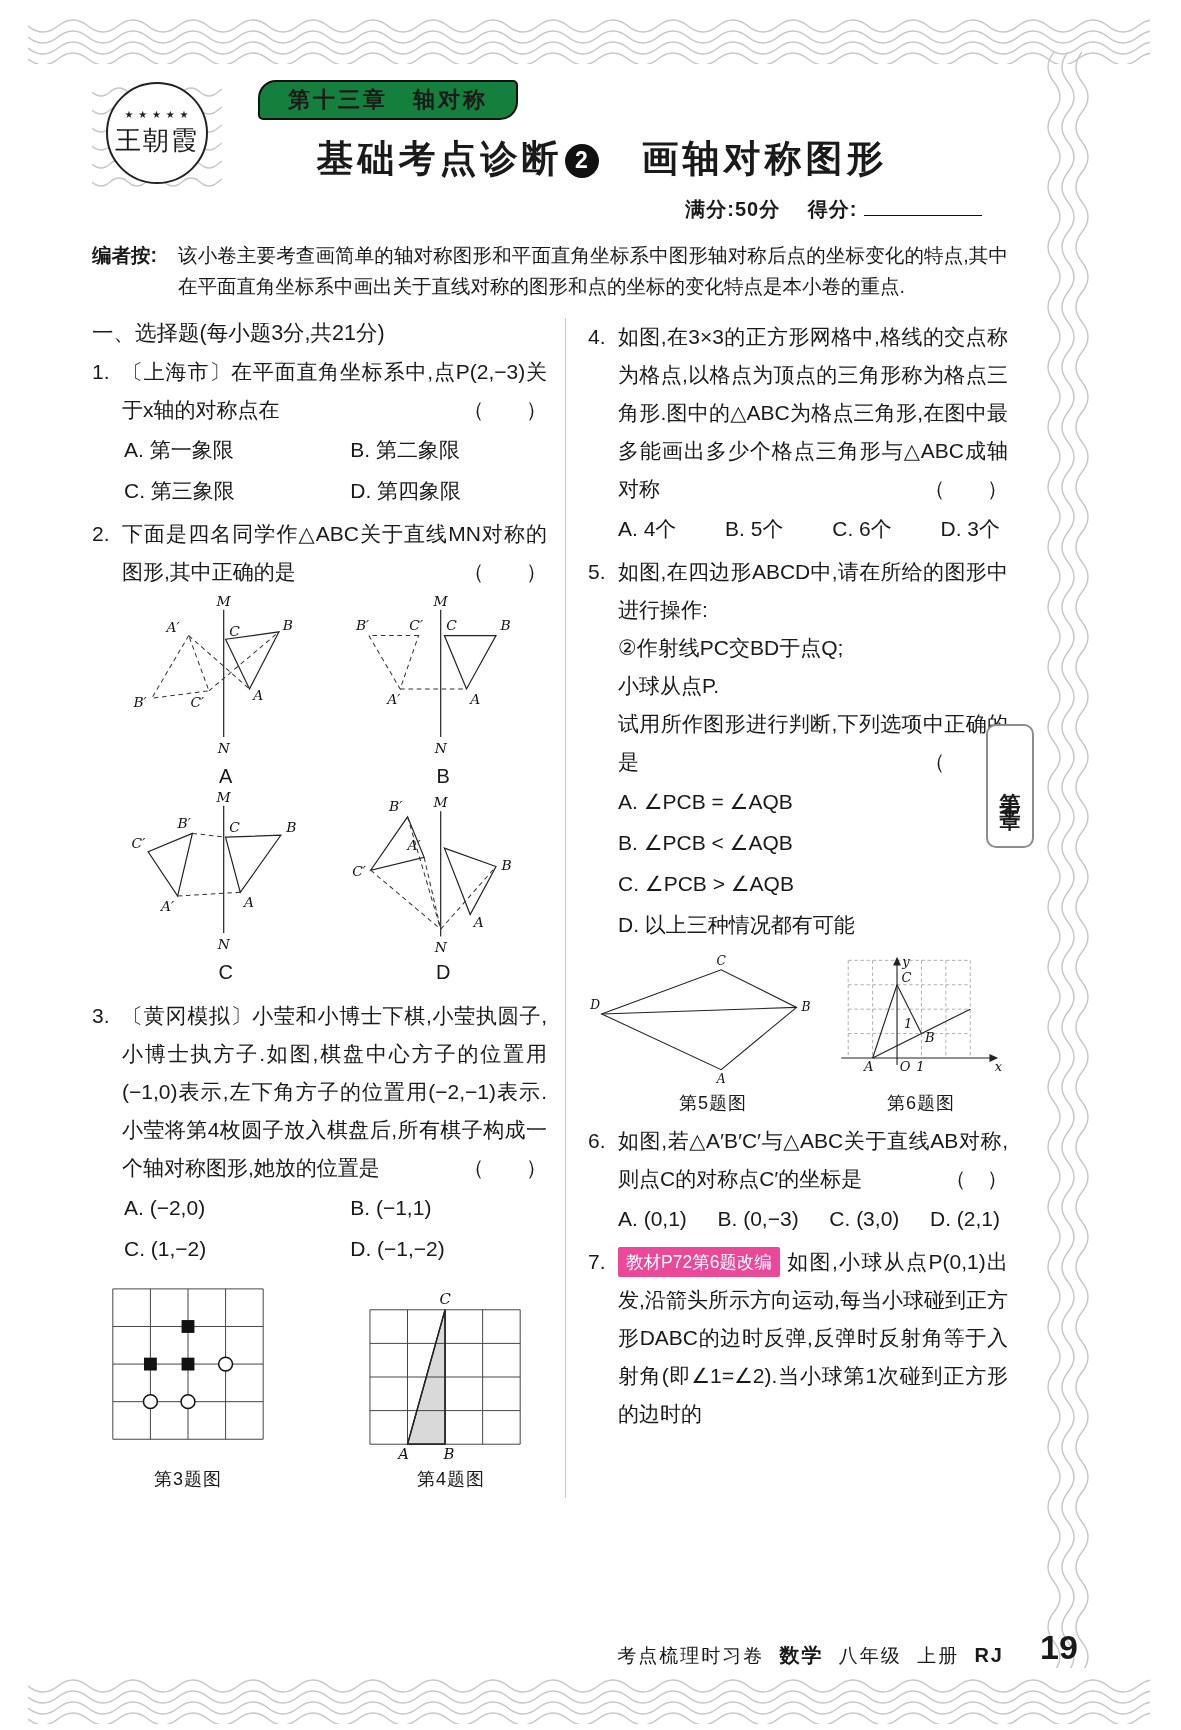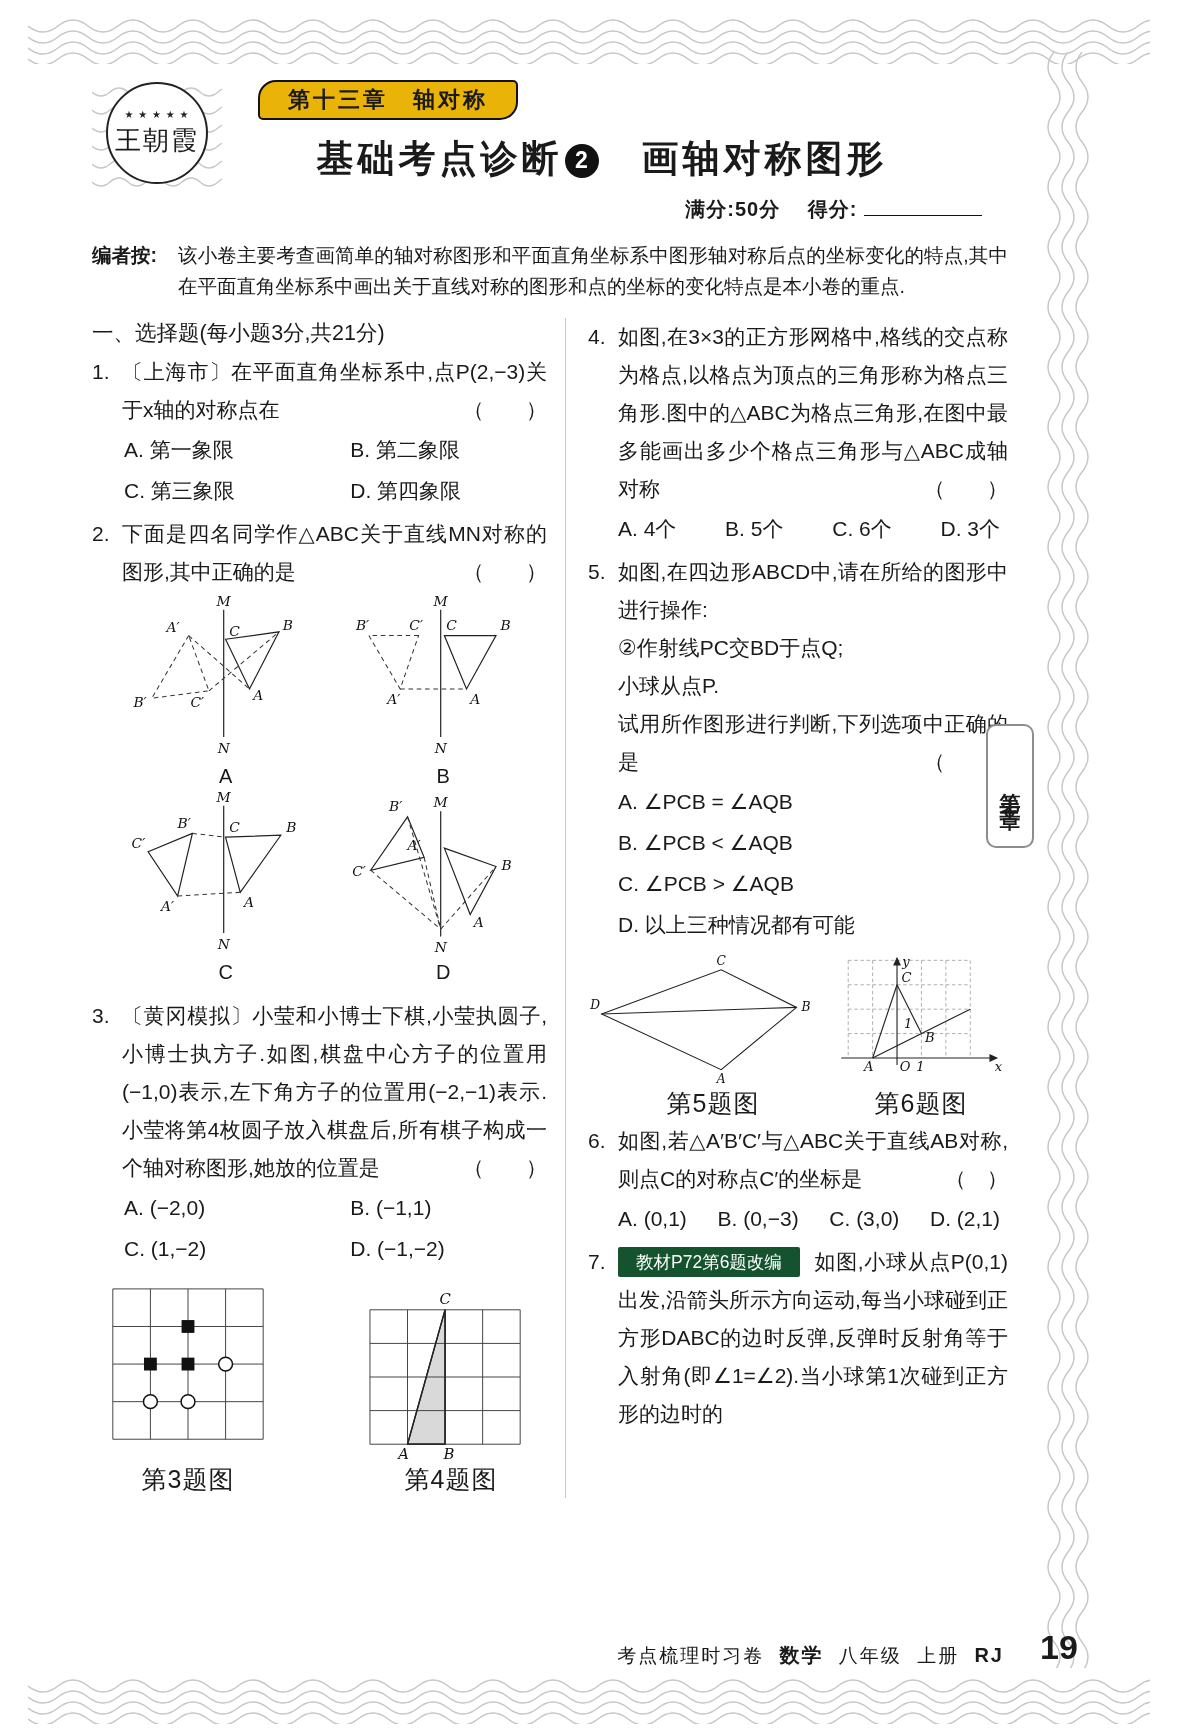--- a/index.html
+++ b/index.html
@@ -16,21 +16,21 @@
   .content{position:absolute;left:92px;top:80px;width:916px}
   .header{position:relative;height:158px}
   .logo{position:absolute;left:0;top:0;width:130px;height:122px}
   .logo svg{position:absolute;left:0;top:4px}
   .logo-circle{position:absolute;left:14px;top:2px;width:102px;height:102px;border:2.5px solid #222;
                border-radius:50%;background:#fff;display:flex;flex-direction:column;align-items:center;
                justify-content:center;gap:3px;z-index:2}
   .logo-stars{font-size:10px;letter-spacing:1px;color:#222}
   .logo-name{font-size:26px;font-weight:normal;letter-spacing:2px}
   .chapter-tab{position:absolute;left:166px;top:0;padding:3px 28px;border:2.5px solid #111;
-               border-radius:18px 5px 18px 5px;font-size:22px;font-weight:bold;letter-spacing:3px;background:#eab308}
+               border-radius:18px 5px 18px 5px;font-size:22px;font-weight:bold;letter-spacing:3px;background:#15803d}
   .title-row{position:absolute;left:150px;top:54px;width:720px;text-align:center;
              font-size:37px;font-weight:bold;letter-spacing:4px;white-space:nowrap}
   .num-badge{display:inline-flex;width:34px;height:34px;border-radius:50%;background:#111;color:#fff;
              font-size:23px;font-weight:bold;align-items:center;justify-content:center;vertical-align:3px;
              letter-spacing:0;margin:0 2px}
   .score-row{position:absolute;right:26px;top:116px;font-size:20px;font-weight:bold;letter-spacing:1px}
   .score-blank{display:inline-block;width:118px;border-bottom:1.5px solid #111;height:18px;vertical-align:baseline}
   .editor{display:flex;font-size:19.5px;line-height:31px;margin-top:2px}
   .editor-label{font-weight:bold;white-space:nowrap;width:86px}
   .editor-text{flex:1;text-align:justify}
@@ -45,30 +45,30 @@
   .paren{float:right}
   .opts2{display:grid;grid-template-columns:1.15fr 1fr;font-size:21px;line-height:41px;padding-left:2px}
   .opts-row{display:flex;justify-content:space-between;padding-right:8px;font-size:21px;line-height:41px}
   .opts-stack{font-size:21px;line-height:41px}
   .panel-grid{display:grid;grid-template-columns:1fr 1fr;gap:2px 10px;margin:4px 0 8px 0}
   .panel{text-align:center}
   .panel svg{width:204px;height:164px}
   .panel-cap{text-align:center;font-size:20px;line-height:26px}
   .fig-row{display:flex;justify-content:space-between;align-items:flex-end;margin:10px 2px 6px 2px}
   .figure{text-align:center}
-  .fig-caption{font-size:25px;line-height:26px;letter-spacing:1px}
+  .fig-caption{font-size:18px;line-height:26px;letter-spacing:1px}
   .sol{stroke:#222;stroke-width:1.3;fill:none}
   .dsh{stroke:#333;stroke-width:1.1;fill:none;stroke-dasharray:5 4}
   .gline{stroke:#444;stroke-width:1;fill:none}
   .dgrid{stroke:#9a9a9a;stroke-width:0.9;stroke-dasharray:4 3;fill:none}
   .shade{fill:#d9d9d9;stroke:#222;stroke-width:1.3}
   .slb{font-family:"DejaVu Serif","Liberation Serif",serif;font-style:italic;font-size:15px;fill:#111}
   .mid{text-anchor:middle}
-  .badge{display:inline-block;background:#14532d;color:#fff;font-size:17.5px;padding:0 18px;
-         border-radius:2px;line-height:30px;margin-right:14px;vertical-align:1px}
+  .badge{display:inline-block;background:#ec4899;color:#fff;font-size:17.5px;padding:0 8px;
+         border-radius:2px;line-height:30px;margin-right:6px;vertical-align:1px}
   .footer{position:absolute;left:92px;top:1642px;width:916px;text-align:right;font-size:19px;letter-spacing:2px}
   .footer b{font-size:20px;margin:0 4px}
   .footer span{margin:0 4px}
   .page-num{position:absolute;left:1040px;top:1628px;font-size:34px;font-weight:bold}
 </style>
 </head>
 <body>
 
 <svg class="wave-top" width="1122" height="48">
   <path class="wv" d="M0 10 q 15 12 30 0 q 15 -12 30 0 q 15 12 30 0 q 15 -12 30 0 q 15 12 30 0 q 15 -12 30 0 q 15 12 30 0 q 15 -12 30 0 q 15 12 30 0 q 15 -12 30 0 q 15 12 30 0 q 15 -12 30 0 q 15 12 30 0 q 15 -12 30 0 q 15 12 30 0 q 15 -12 30 0 q 15 12 30 0 q 15 -12 30 0 q 15 12 30 0 q 15 -12 30 0 q 15 12 30 0 q 15 -12 30 0 q 15 12 30 0 q 15 -12 30 0 q 15 12 30 0 q 15 -12 30 0 q 15 12 30 0 q 15 -12 30 0 q 15 12 30 0 q 15 -12 30 0 q 15 12 30 0 q 15 -12 30 0 q 15 12 30 0 q 15 -12 30 0 q 15 12 30 0 q 15 -12 30 0 q 15 12 30 0 q 15 -12 30 0"></path>

